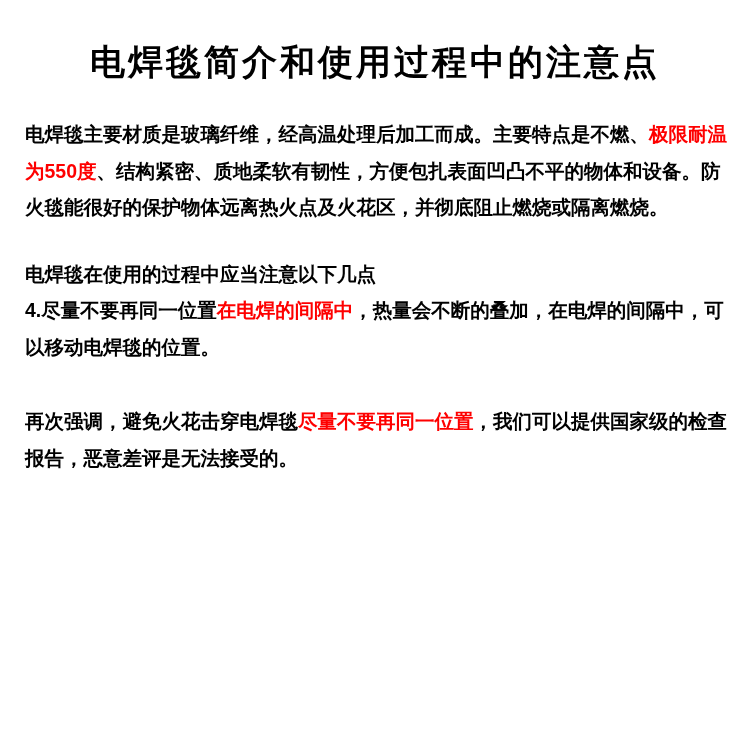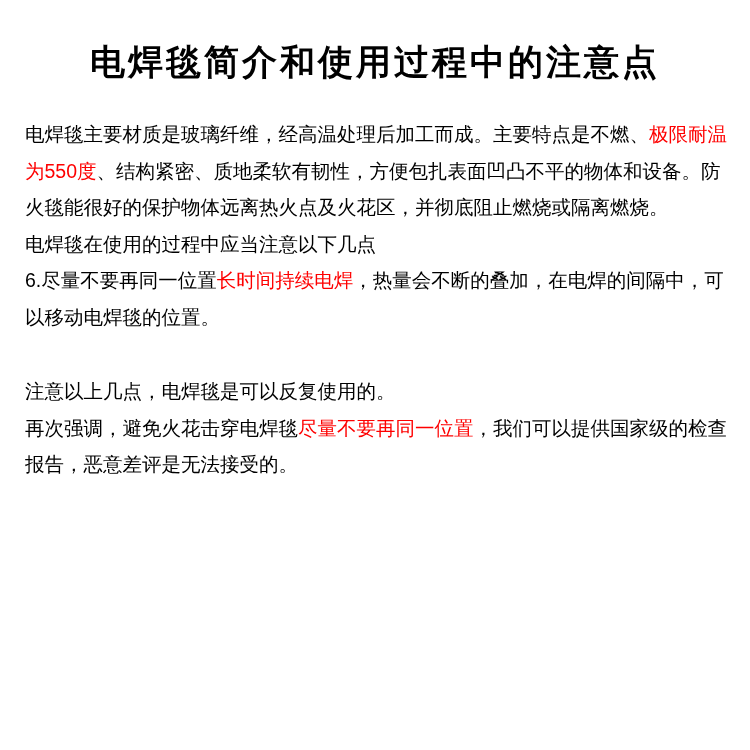--- a/index.html
+++ b/index.html
@@ -27,27 +27,28 @@
     font-weight: 700;
     white-space: nowrap;
   }
   .body-text {
     padding: 0 13px 0 25px;
   }
   .para {
     margin: 0;
     font-size: 19.5px;
     line-height: 36.5px;
-    font-weight: 400;
+    font-weight: 700;
     text-align: left;
   }
   .intro {
     margin-top: 32px;
   }
   .section {
+    margin-top: 30px;
   }
   .conclusion {
     margin-top: 38px;
   }
   .hl {
     color: #fe0000;
   }
 </style>
 </head>
 <body>
@@ -55,23 +56,22 @@
 <div class="page">
   <h1 class="title">电焊毯简介和使用过程中的注意点</h1>
 
   <div class="body-text">
 
     <p class="para intro"><span>电焊毯主要材质是玻璃纤维，经高温处理后加工而成。主要特点是不燃、</span><span class="hl">极限耐温为550度</span><span>、结构紧密、质地柔软有韧性，方便包扎表面凹凸不平的物体和设备。防火毯能很好的保护物体远离热火点及火花区，并彻底阻止燃烧或隔离燃烧。</span></p>
 
     <div class="section">
       <p class="para">电焊毯在使用的过程中应当注意以下几点</p>
       <div id="points-container">
-          <p class="para"><span>6.尽量不要再同一位置</span><span class="hl">长时间持续电焊</span><span>，热量会不断的叠加，在电焊的间隔中，可以移动电焊毯的位置。</span></p>
+          <p class="para"><span>4.尽量不要再同一位置</span><span class="hl">在电焊的间隔中</span><span>，热量会不断的叠加，在电焊的间隔中，可以移动电焊毯的位置。</span></p>
         </div>
     </div>
 
     <div class="conclusion" id="conclusion-container">
-        <p class="para"><span>注意以上几点，电焊毯是可以反复使用的。</span></p>
         <p class="para"><span>再次强调，避免火花击穿电焊毯</span><span class="hl">尽量不要再同一位置</span><span>，我们可以提供国家级的检查报告，恶意差评是无法接受的。</span></p>
       </div>
 
   </div>
 </div>
 
 </body></html>

